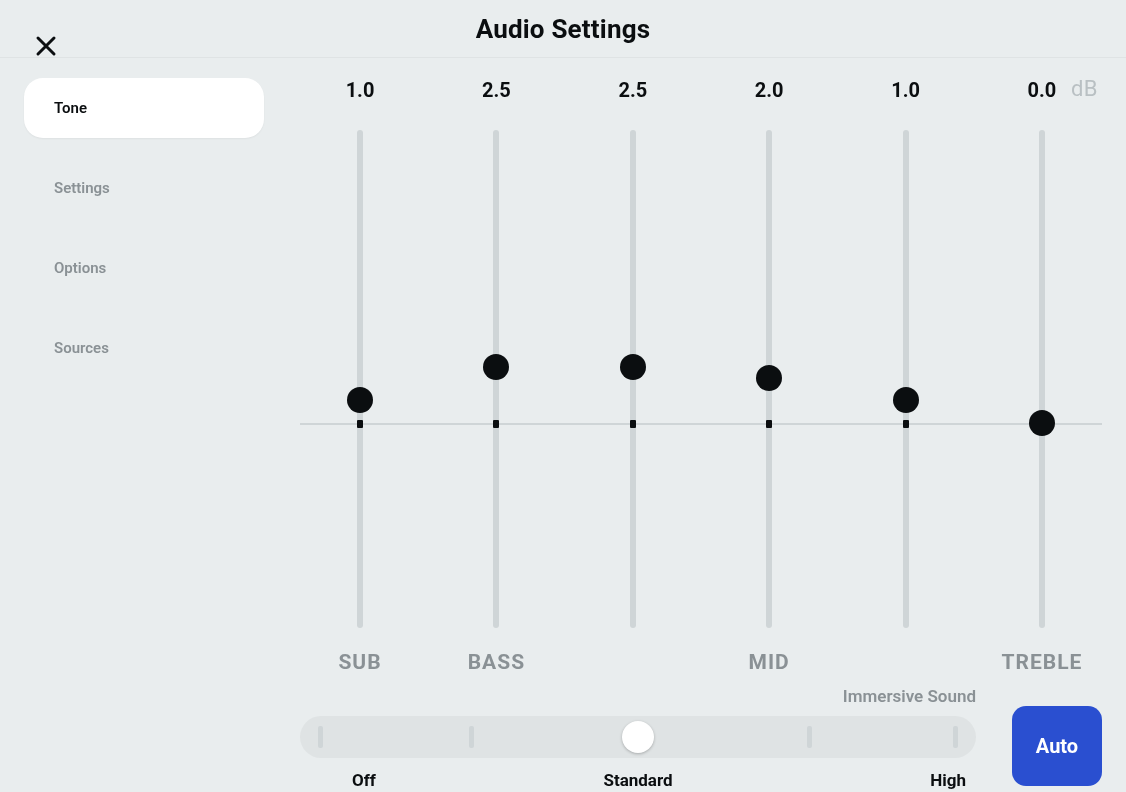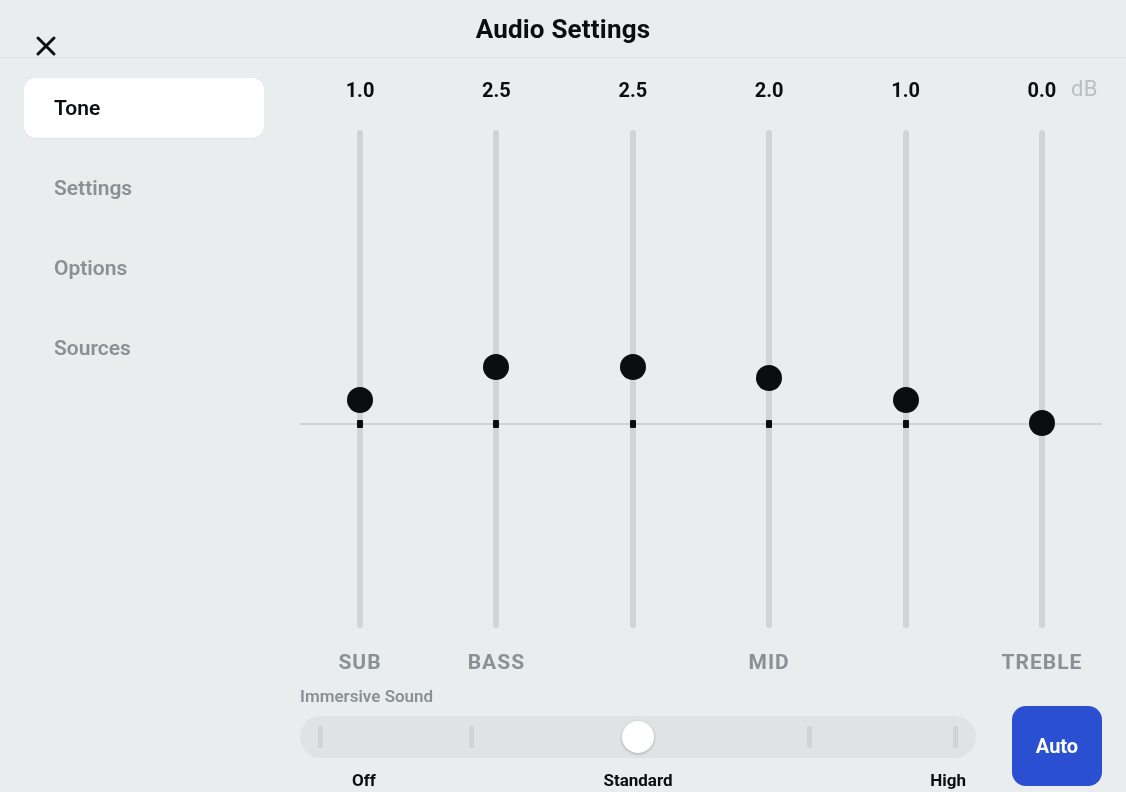--- a/index.html
+++ b/index.html
@@ -3,36 +3,36 @@
 <meta charset="utf-8">
 <style>
   * { box-sizing: border-box; margin: 0; padding: 0; }
   html, body { width: 1126px; height: 792px; font-family: -apple-system, BlinkMacSystemFont, "Segoe UI", Roboto, Helvetica, Arial, sans-serif; background: #e9edee; color: #0b0e10; }
   .app { width: 100%; height: 100%; display: flex; flex-direction: column; }
   .header { position: relative; height: 94px; border-bottom: 1px solid #dfe3e4; display: flex; align-items: center; justify-content: center; }
   .header .close-btn { position: absolute; left: 30px; top: 30px; width: 32px; height: 32px; display: flex; align-items: center; justify-content: center; cursor: pointer; color: #0b0e10; }
   .header .title { font-size: 26px; font-weight: 700; letter-spacing: 0.2px; }
   .content { display: flex; flex: 1; }
   .sidebar { width: 280px; padding: 20px 16px 20px 24px; }
-  .sidebar .tab { height: 60px; display: flex; align-items: center; padding: 4px 30px; border-radius: 12px; font-size: 21px; font-weight: 600; color: #8a9195; cursor: pointer; margin-bottom: 20px; }
+  .sidebar .tab { height: 60px; display: flex; align-items: center; padding: 4px 30px; border-radius: 19px; font-size: 15px; font-weight: 600; color: #8a9195; cursor: pointer; margin-bottom: 20px; }
   .sidebar .tab.active { background: #ffffff; color: #0b0e10; box-shadow: 0 1px 2px rgba(0,0,0,0.05); }
   .main { flex: 1; position: relative; padding-right: 24px; }
 
   .eq-area { position: relative; height: 580px; margin-left: 20px; }
   .db-label { position: absolute; right: 4px; top: 18px; color: #b9c0c3; font-size: 22px; font-weight: 400; letter-spacing: 0.5px; }
   .eq-columns { display: flex; justify-content: space-between; width: 100%; height: 100%; position: relative; }
   .col { width: 120px; display: flex; flex-direction: column; align-items: center; position: relative; }
   .col .val { font-size: 20px; font-weight: 700; color: #0b0e10; margin-top: 20px; height: 30px; }
   .col .track { position: absolute; top: 72px; bottom: 10px; width: 6px; background: #cfd5d7; border-radius: 3px; }
   .col .col-label { position: absolute; bottom: -36px; font-size: 21px; font-weight: 700; color: #8a9195; letter-spacing: 1px; white-space: nowrap; }
   .axis-line { position: absolute; left: 0; right: 0; top: 365px; height: 2px; background: #cfd5d7; z-index: 0; }
   .axis-tick { position: absolute; width: 6px; height: 8px; background: #0b0e10; top: 362px; border-radius: 1px; }
   .knob { position: absolute; width: 26px; height: 26px; background: #0b0e10; border-radius: 50%; left: 50%; transform: translate(-50%, -50%); z-index: 2; cursor: pointer; }
 
-  .immersive-area { margin-left: 20px; margin-top: 48px; display: flex; align-items: flex-end; }
+  .immersive-area { margin-left: 20px; margin-top: 48px; display: flex; align-items: flex-end; text-align: right; }
   .im-left { flex: 1; }
   .im-title { color: #8a9195; font-size: 17px; font-weight: 600; margin-bottom: 10px; }
   .im-track { position: relative; height: 42px; background: #dfe3e4; border-radius: 22px; }
   .im-tick { position: absolute; top: 10px; width: 5px; height: 22px; background: #cfd5d7; border-radius: 2px; }
   .im-knob { position: absolute; top: 5px; width: 32px; height: 32px; background: #ffffff; border-radius: 50%; box-shadow: 0 1px 3px rgba(0,0,0,0.25); cursor: pointer; transform: translateX(-50%); }
   .im-labels { display: flex; position: relative; margin-top: 12px; height: 22px; }
   .im-labels span { font-size: 17px; font-weight: 700; position: absolute; }
   .im-labels .off { left: 10px; margin-left: 42px; }
   .im-labels .std { left: 50%; transform: translateX(-50%); }
   .im-labels .high { right: 10px; }

